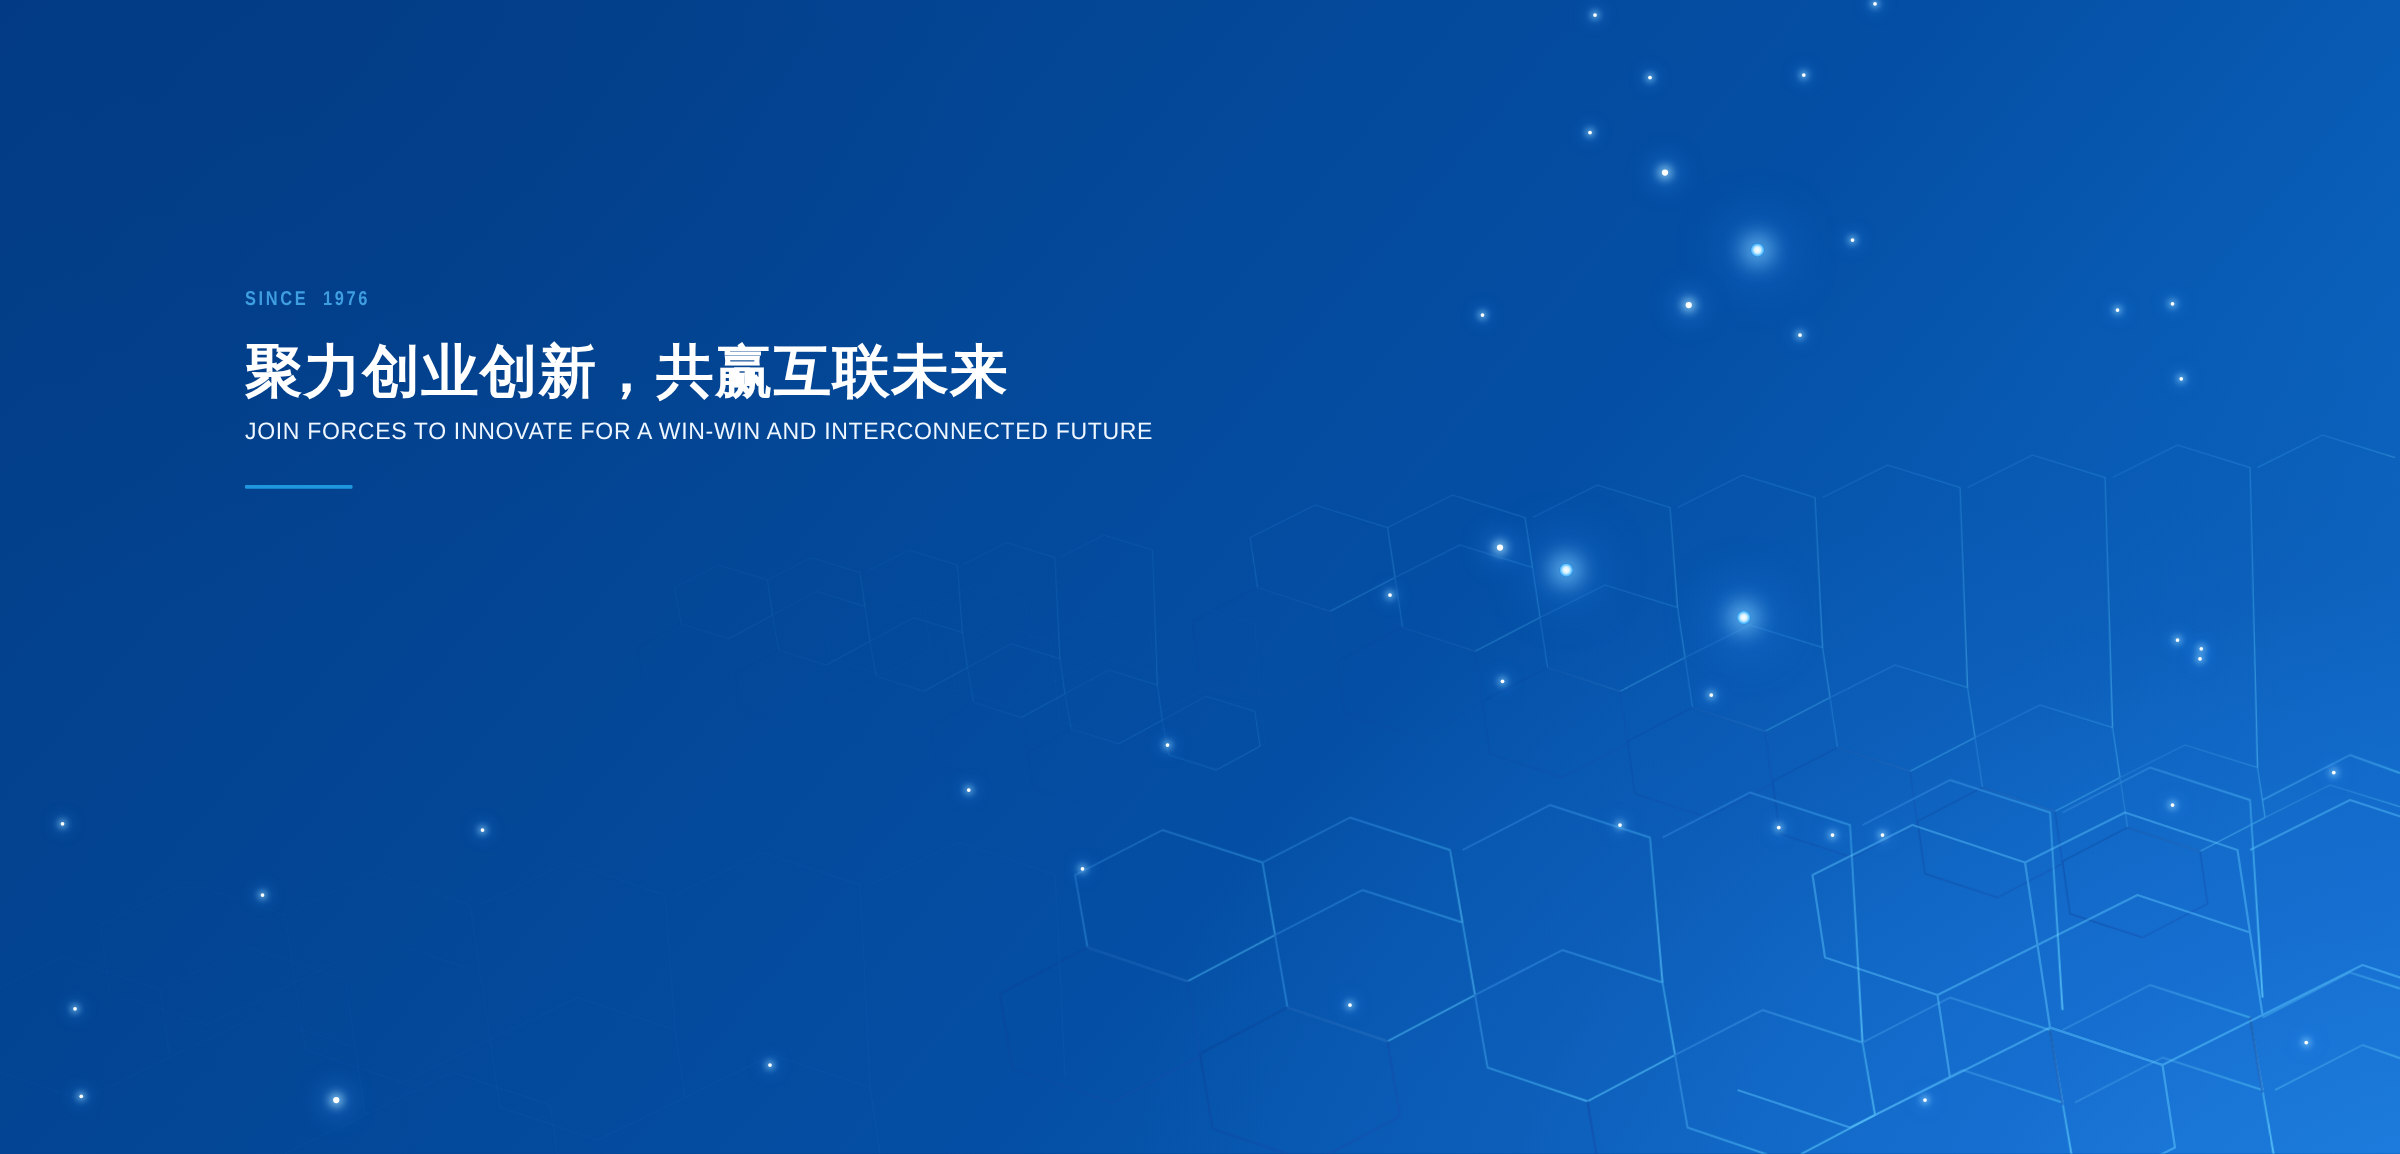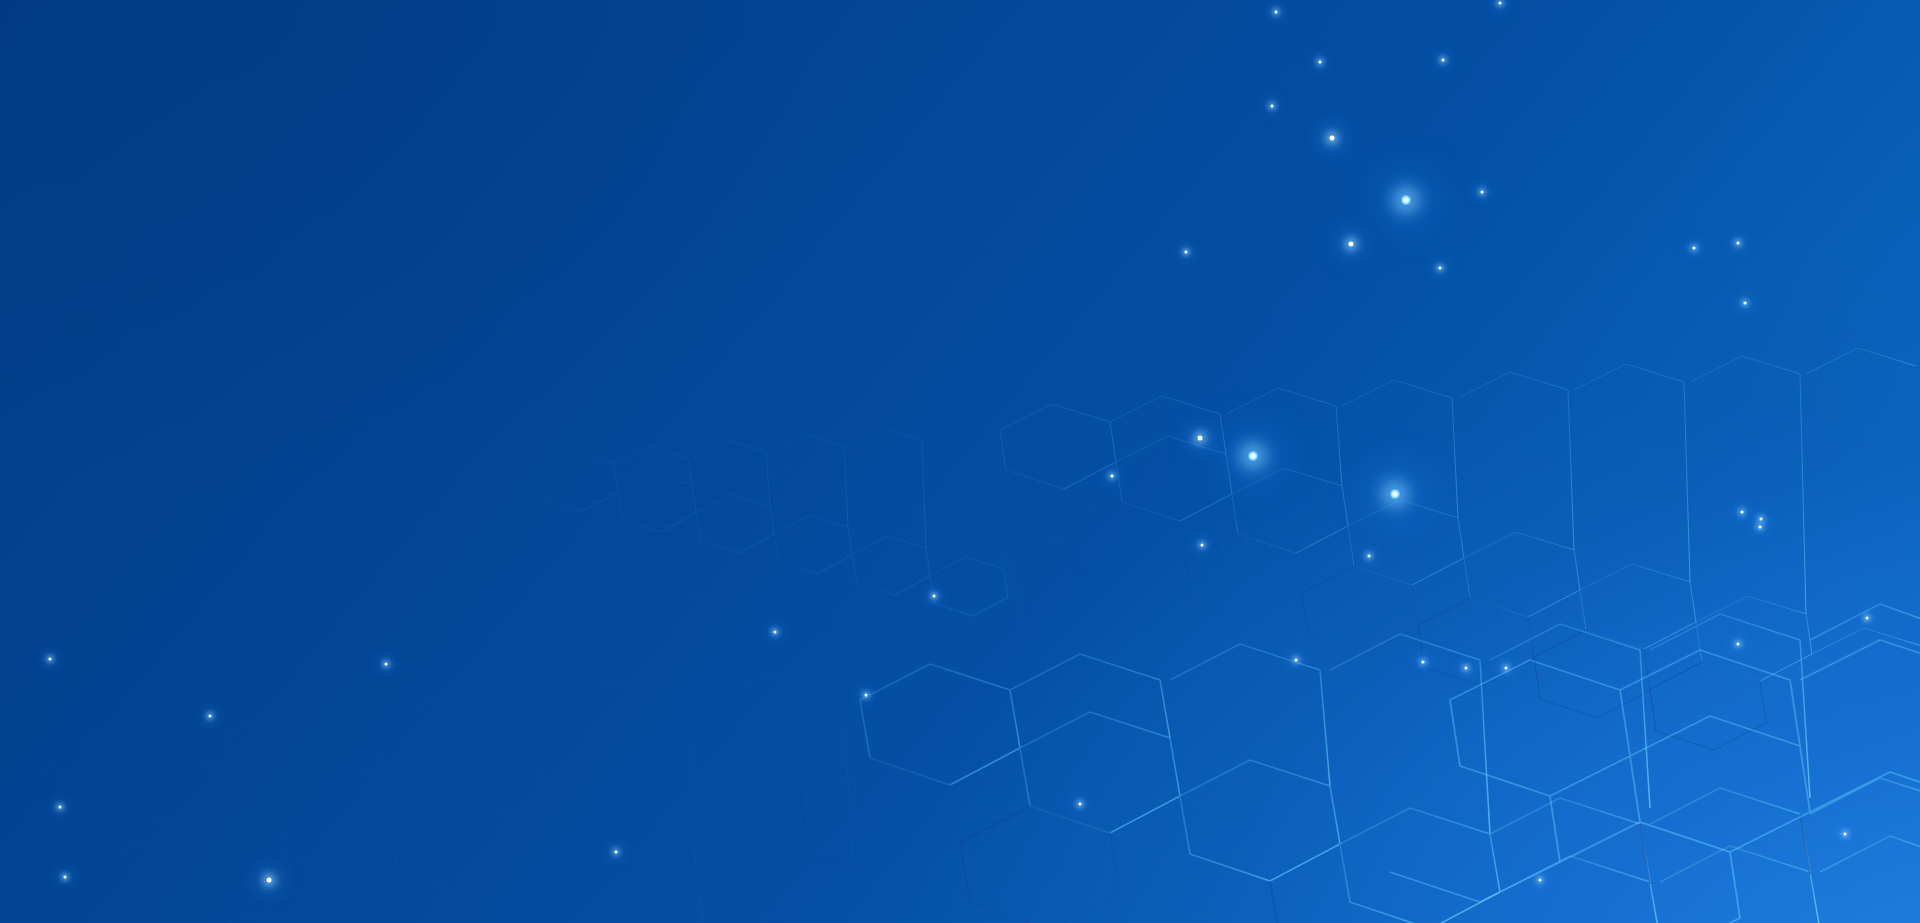--- a/index.html
+++ b/index.html
@@ -298,14 +298,23 @@
       <div class="pt s" style="left: 50px; top: 659px;"></div>
       <div class="pt s" style="left: 60px; top: 807px;"></div>
       <div class="pt s" style="left: 65px; top: 877px;"></div>
       <div class="pt m" style="left: 269px; top: 880px;"></div>
       <div class="pt s" style="left: 616px; top: 852px;"></div>
       <div class="pt s" style="left: 1080px; top: 804px;"></div>
       <div class="pt s" style="left: 1540px; top: 880px;"></div>
       <div class="pt s" style="left: 1845px; top: 834px;"></div>
     </div>
 
+  <div class="copy">
+    <div class="since">SINCE  1976</div>
+
+    <h1 class="headline">聚力创业创新，共赢互联未来</h1>
+
+    <p class="subhead">JOIN FORCES TO INNOVATE FOR A WIN-WIN AND INTERCONNECTED FUTURE</p>
+
+    <div class="rule"></div>
+  </div>
 
 </div>
 
 </body></html>

